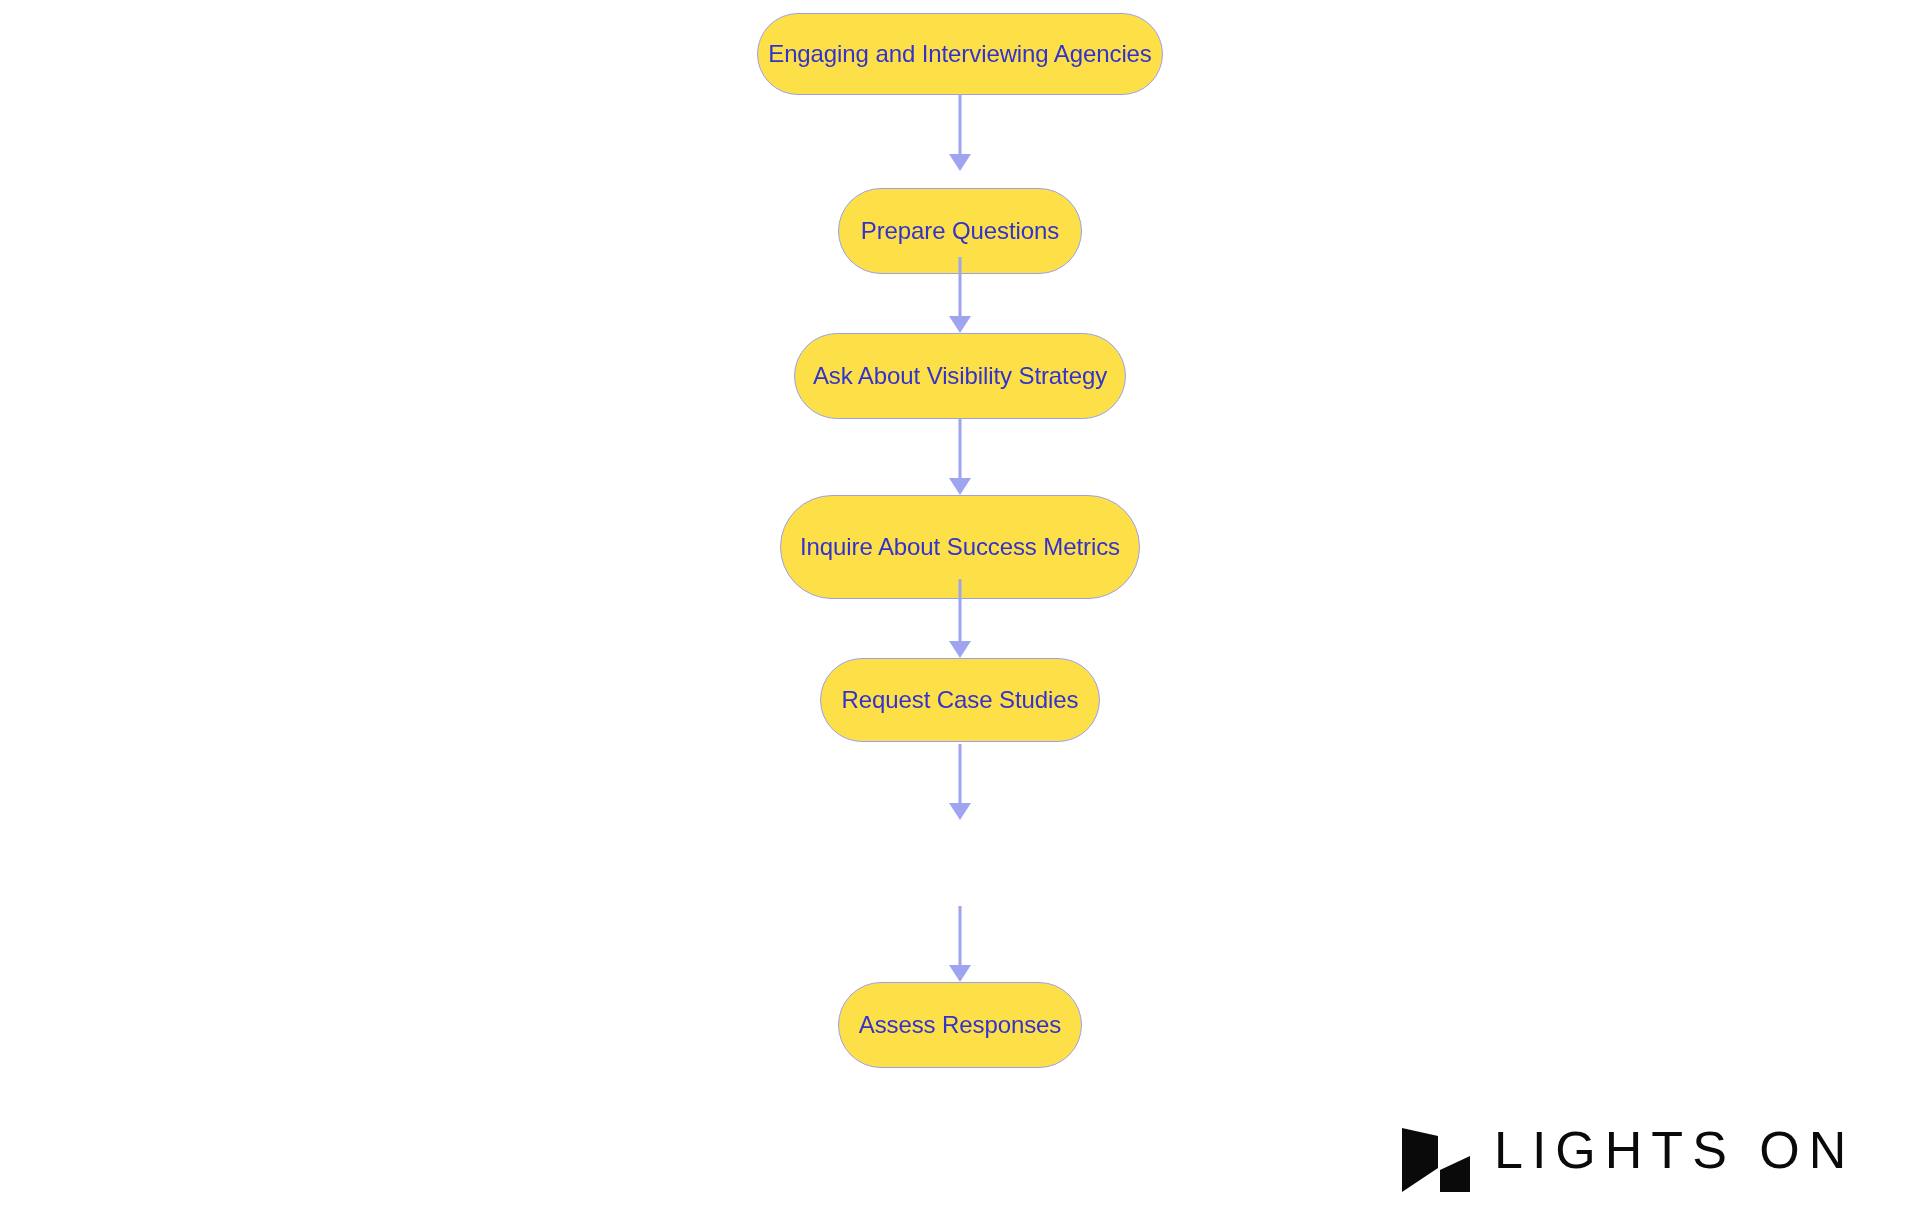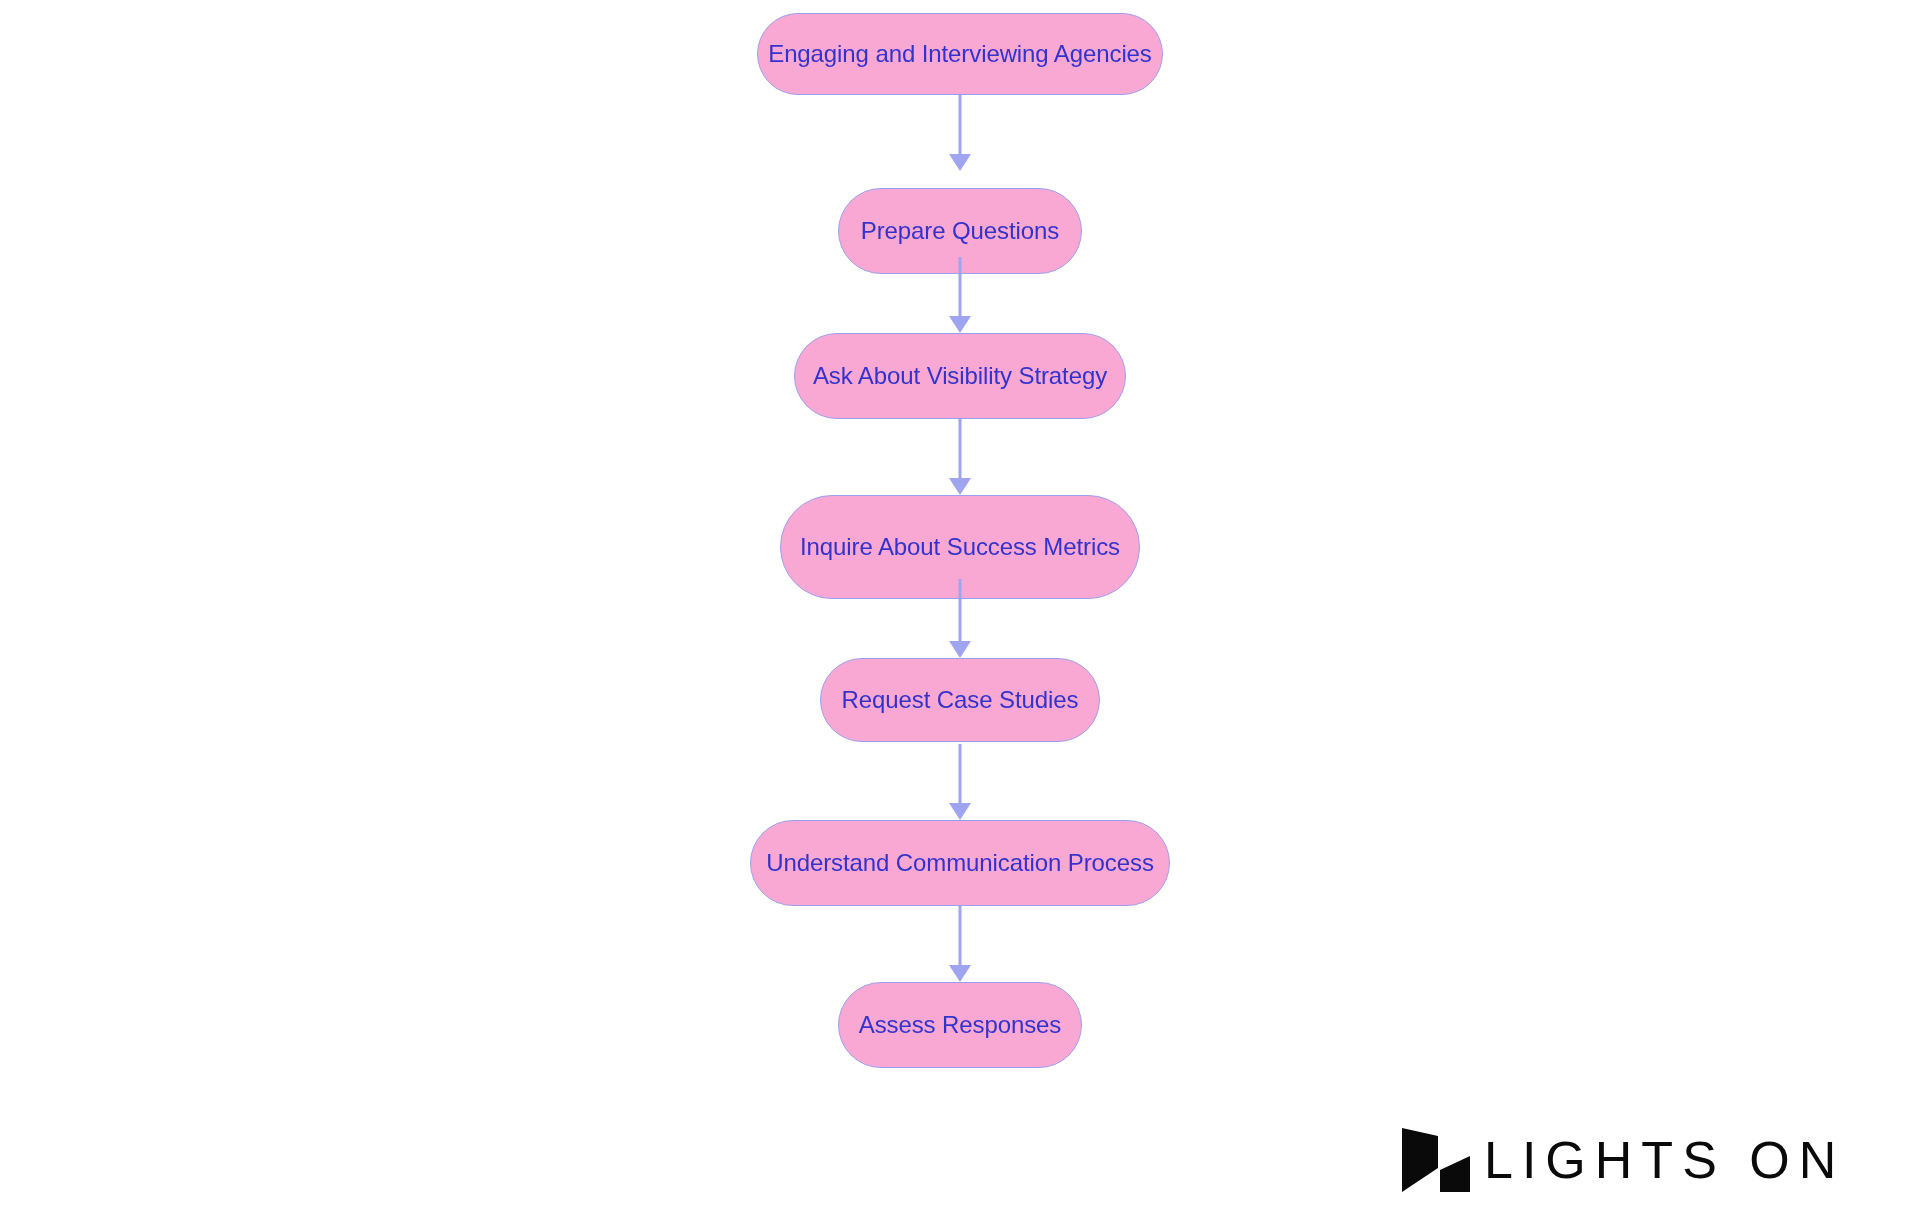--- a/index.html
+++ b/index.html
@@ -19,21 +19,21 @@
     position: absolute;
     left: 0;
     top: 0;
     width: 1920px;
     height: 1215px;
   }
 
   .flow-node {
     position: absolute;
     box-sizing: border-box;
-    background: #f9a8d4;
+    background: #fde047;
     border: 1.6px solid #9ba0ee;
     border-radius: 999px;
     display: flex;
     align-items: center;
     justify-content: center;
     color: #3333cc;
     font-family: "Liberation Sans", sans-serif;
     font-size: 24px;
     font-weight: 400;
     letter-spacing: -0.1px;
@@ -69,22 +69,21 @@
     border-right: 11px solid transparent;
     border-top: 17px solid #9ea4f0;
   }
 
   
   #brand-logo {
     position: absolute;
     left: 1398px;
     top: 1124px;
     display: flex;
-    align-items: center;
-    gap: 14px;
+    gap: 24px;
   }
 
   #brand-logo .logo-mark {
     width: 72px;
     height: 72px;
     flex: 0 0 auto;
   }
 
   #brand-logo .logo-wordmark {
     color: #0a0a0a;
@@ -139,23 +138,20 @@
 
   <div class="flow-node" style="left:820px; top:658px; width:280px; height:84px;">
     <span class="node-label">Request Case Studies</span>
   </div>
 
   <div class="flow-arrow" style="left:949px; top:744px; width:22px; height:76px;">
     <div class="arrow-shaft" style="height:59px;"></div>
     <div class="arrow-head"></div>
   </div>
 
-  <div class="flow-node" style="left:750px; top:820px; width:420px; height:86px;">
-    <span class="node-label">Understand Communication Process</span>
-  </div>
 
   <div class="flow-arrow" style="left:949px; top:906px; width:22px; height:76px;">
     <div class="arrow-shaft" style="height:59px;"></div>
     <div class="arrow-head"></div>
   </div>
 
   <div class="flow-node" style="left:838px; top:982px; width:244px; height:86px;align-items:center;">
     <span class="node-label">Assess Responses</span>
   </div>
 

